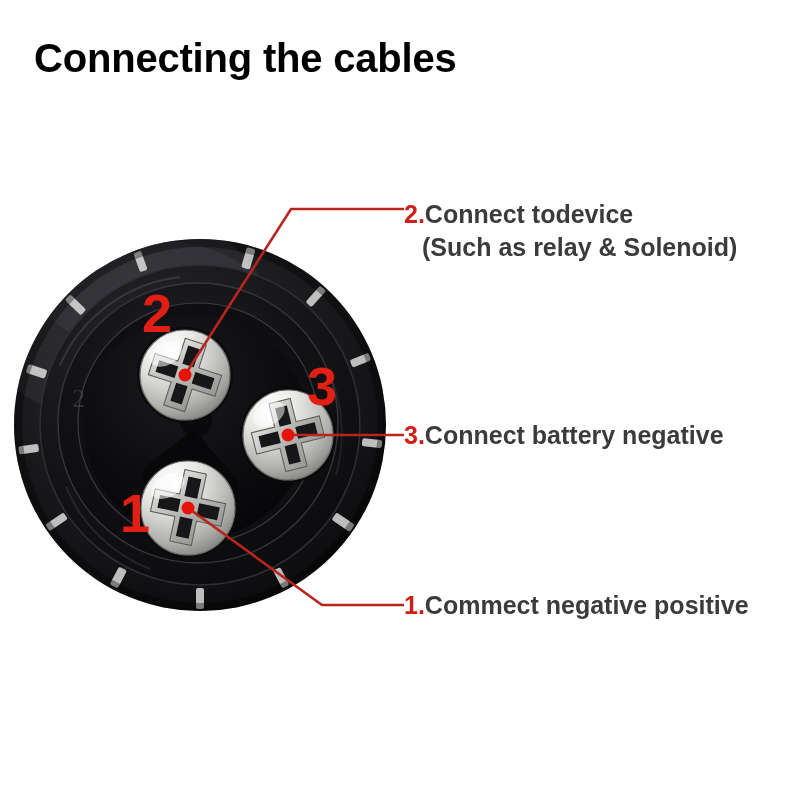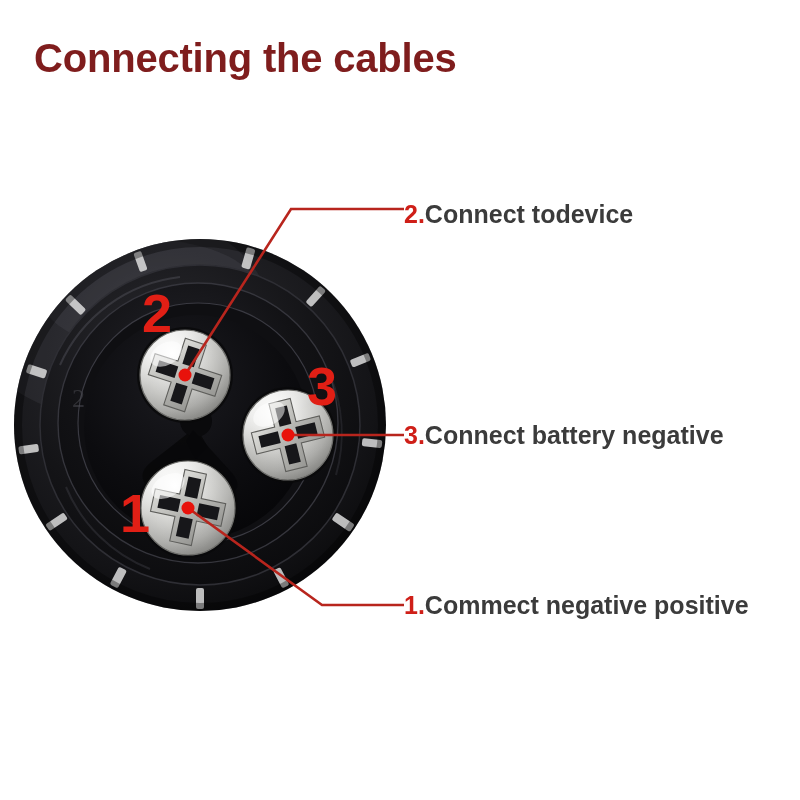--- a/index.html
+++ b/index.html
@@ -22,21 +22,21 @@
     background: #ffffff;
   }
 
   
   #title {
     position: absolute;
     left: 34px;
     top: 36px;
     font-size: 40px;
     font-weight: bold;
-    color: #7f1d1d;
+    color: #000000;
     letter-spacing: -0.2px;
     white-space: nowrap;
   }
 
   
   #photo {
     position: absolute;
     left: 0px;
     top: 225px;
     width: 400px;
@@ -264,20 +264,21 @@
       <circle cx="188" cy="508" r="6.5" fill="#e8120b"></circle>
     </g>
 
     <text x="157" y="332" font-family="'Liberation Sans', sans-serif" font-size="54" font-weight="bold" fill="#e11f15" text-anchor="middle">2</text>
     <text x="322" y="405" font-family="'Liberation Sans', sans-serif" font-size="54" font-weight="bold" fill="#e11f15" text-anchor="middle">3</text>
     <text x="135" y="532" font-family="'Liberation Sans', sans-serif" font-size="54" font-weight="bold" fill="#e11f15" text-anchor="middle">1</text>
   </svg>
 
   <div class="callout" id="callout-2">
     <span class="num">2.</span><span>Connect todevice</span>
+    <span class="sub">(Such as  relay &amp; Solenoid)</span>
   </div>
 
   <div class="callout" id="callout-3">
     <span class="num">3.</span><span>Connect battery negative</span>
   </div>
 
   <div class="callout" id="callout-1">
     <span class="num">1.</span><span>Commect negative positive</span>
   </div>
 

